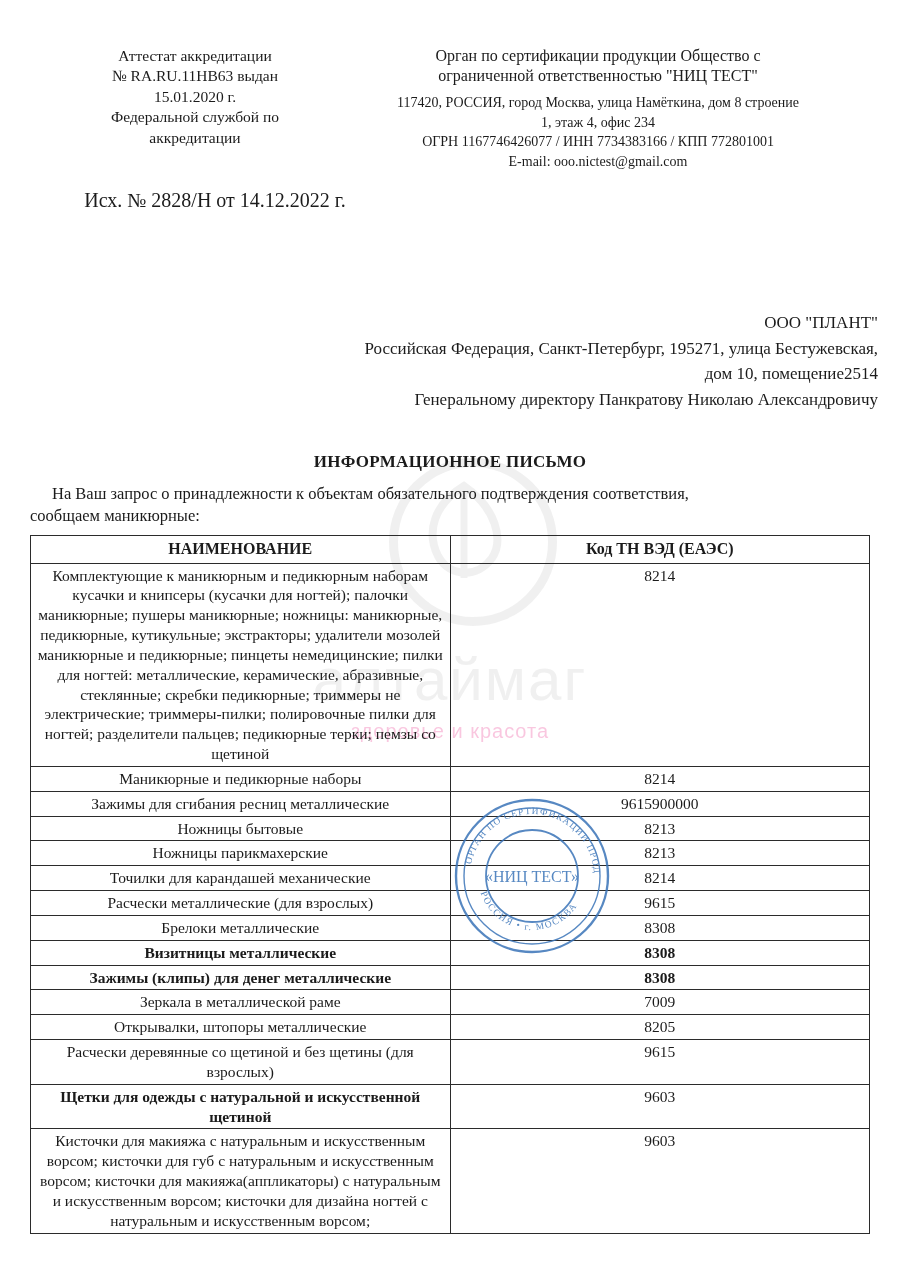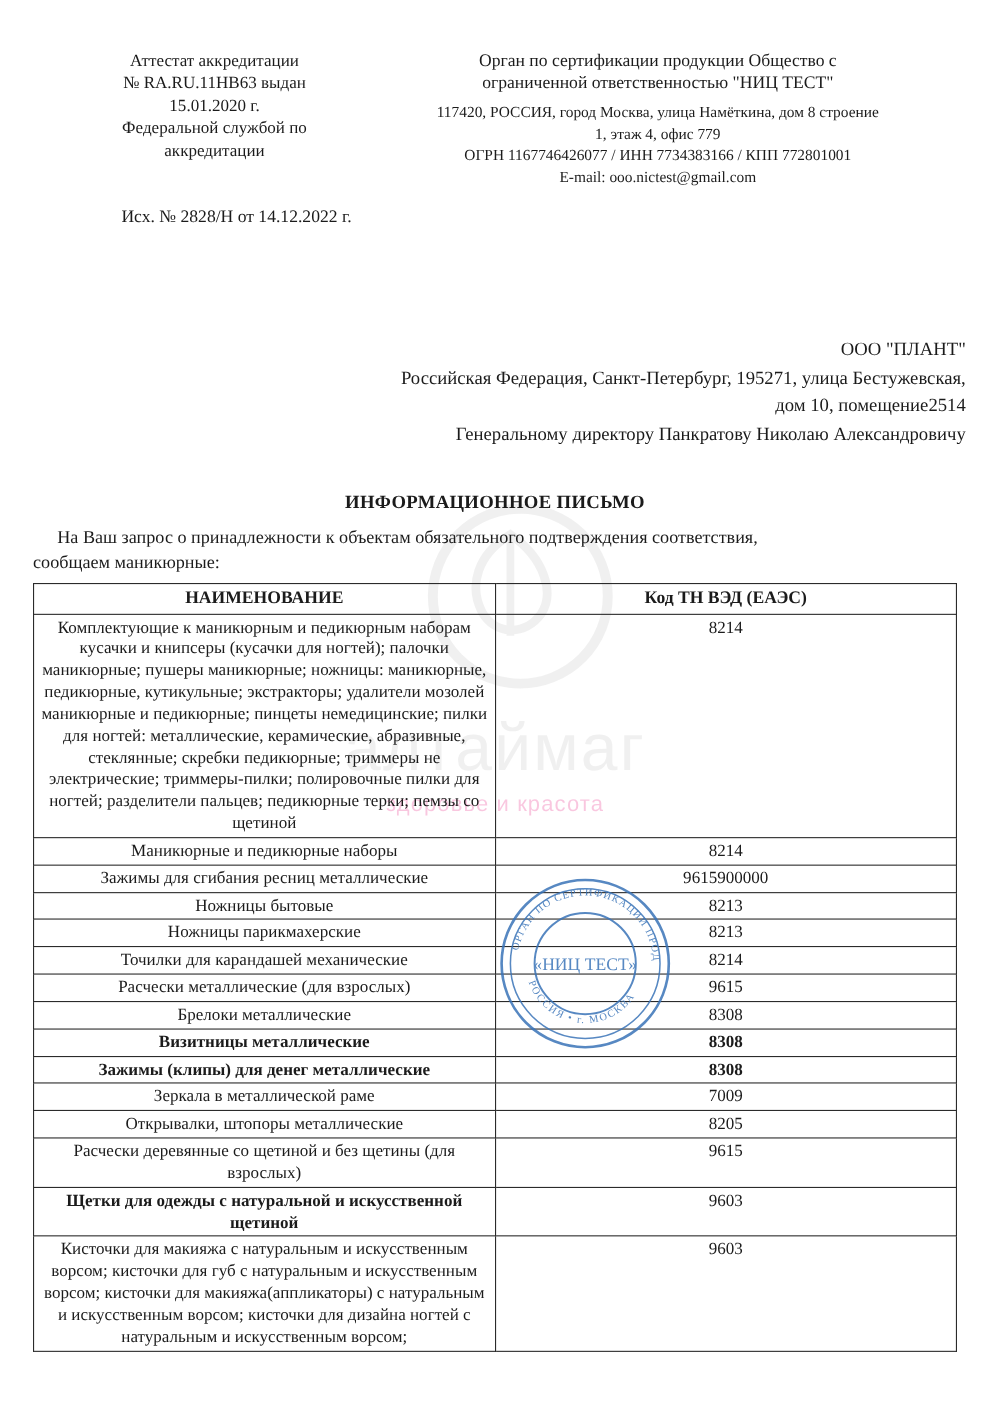--- a/index.html
+++ b/index.html
@@ -112,21 +112,21 @@
   }
   .org-addr {
     margin-top: 6px;
     font-size: 14px;
     line-height: 1.4;
   }
   .outnum {
     position: relative;
     z-index: 1;
     margin: 18px 0 0 70px;
-    font-size: 16px;
+    font-size: 20px;
     width: 290px;
     text-align: center;
   }
 
   
   .addressee {
     position: relative;
     z-index: 1;
     margin: 98px 22px 0 0;
     text-align: right;
@@ -232,21 +232,21 @@
       <div>Федеральной службой по</div>
       <div>аккредитации</div>
     </div>
     <div class="org">
       <div class="org-title">
         <div>Орган по сертификации продукции Общество с</div>
         <div>ограниченной ответственностью "НИЦ ТЕСТ"</div>
       </div>
       <div class="org-addr">
         <div>117420, РОССИЯ, город Москва, улица Намёткина, дом 8 строение</div>
-        <div>1, этаж 4, офис 779</div>
+        <div>1, этаж 4, офис 234</div>
         <div>ОГРН 1167746426077 / ИНН 7734383166 / КПП 772801001</div>
         <div>E-mail: ooo.nictest@gmail.com</div>
       </div>
     </div>
   </div>
 
   <div class="outnum">Исх. № 2828/Н от 14.12.2022 г.</div>
 
   <div class="addressee">
     <div>ООО "ПЛАНТ"</div>

